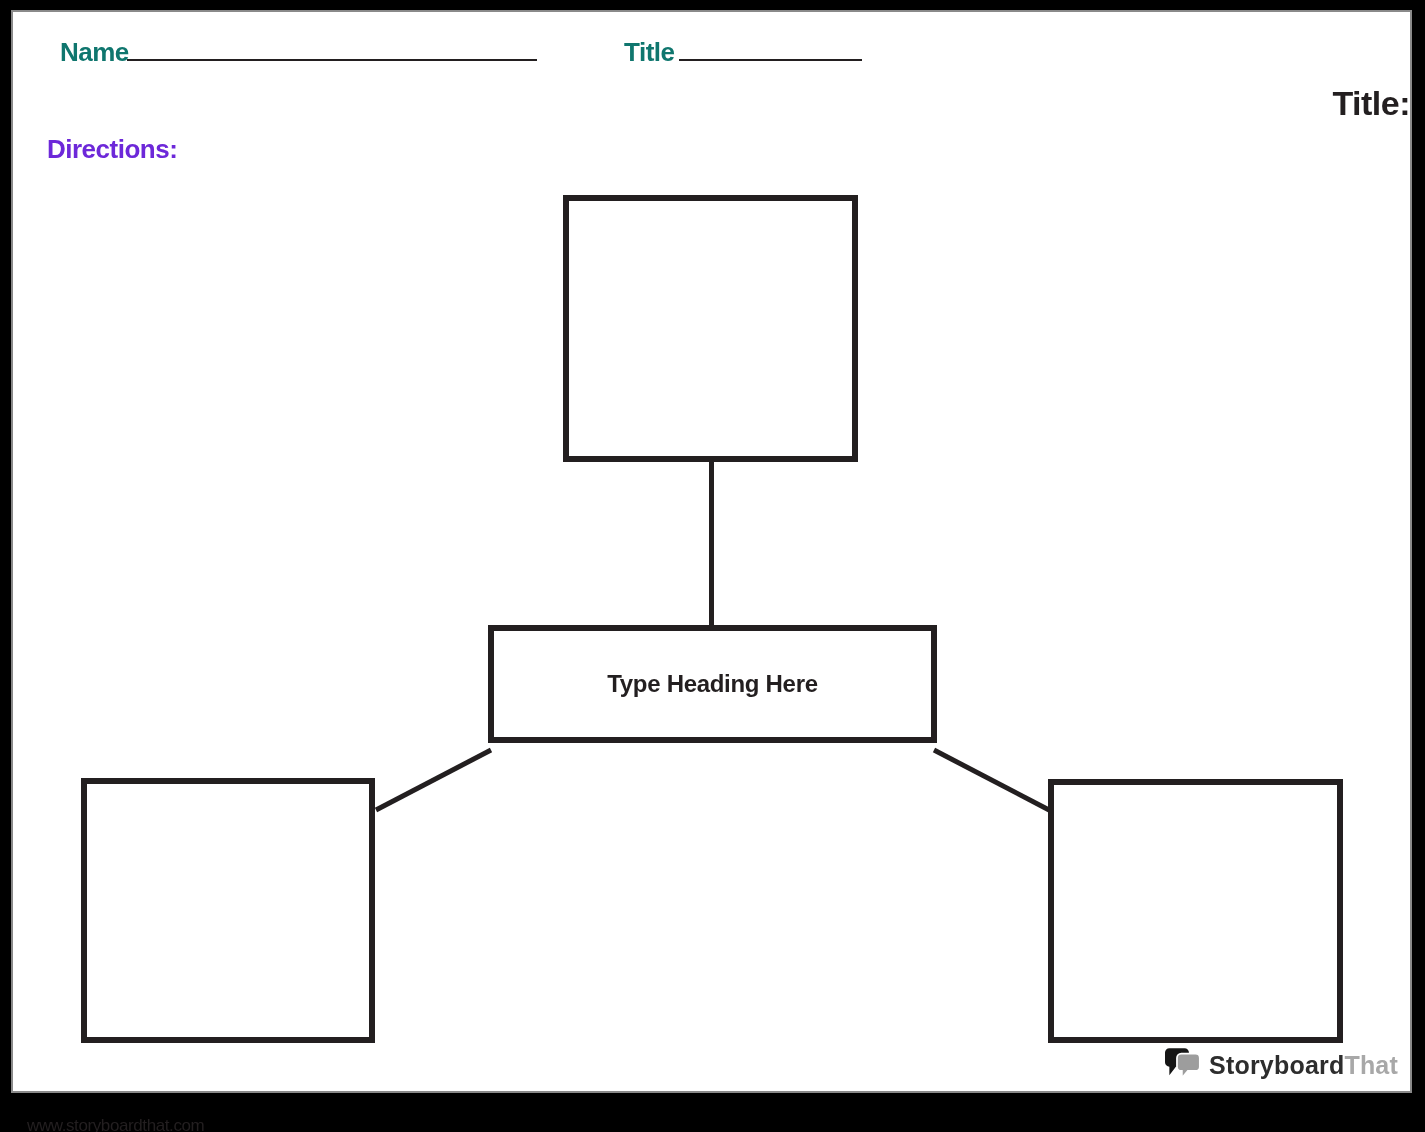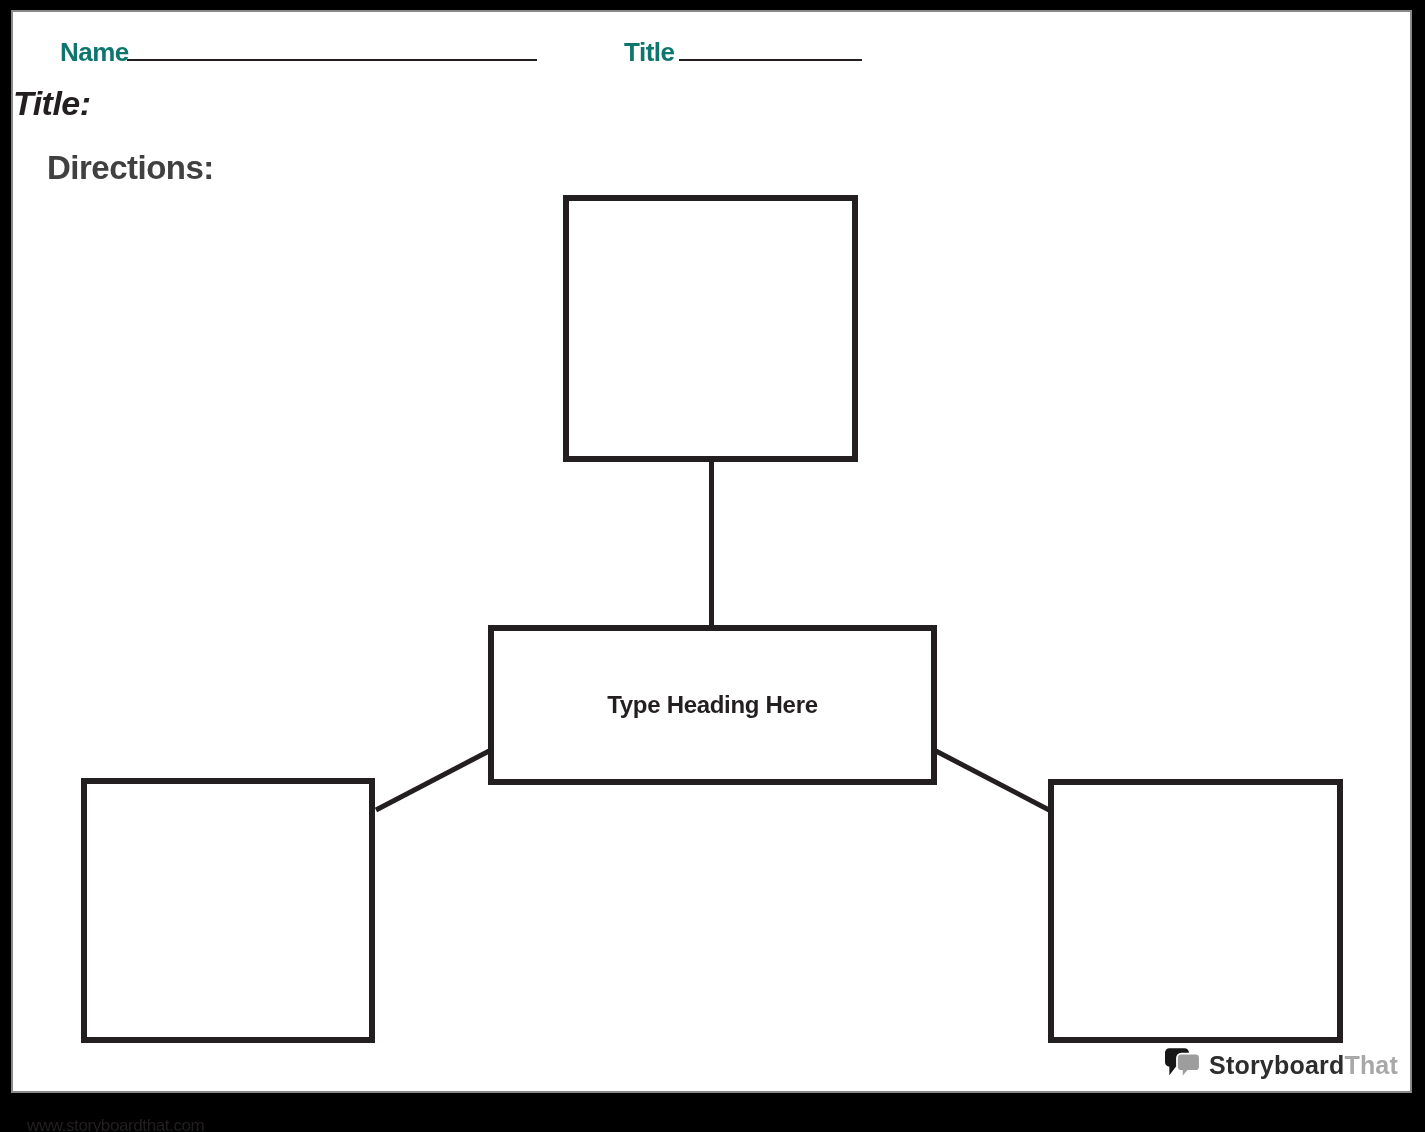--- a/index.html
+++ b/index.html
@@ -32,45 +32,44 @@
     position: absolute;
     border-top: 2px solid #231f20;
     height: 0;
   }
   .name-line { left: 114px; top: 47px; width: 410px; }
   .date-line { left: 666px; top: 47px; width: 183px; }
 
   .title-label {
     position: absolute;
     left: 0; right: 0; top: 72px;
-    text-align: left;
+    text-align: right;
     font-weight: 700;
     font-size: 34px;
     color: #231f20;
     letter-spacing: -0.5px;
-    font-style: italic;
   }
   .directions-label {
     position: absolute;
-    left: 34px; top: 137px;
+    left: 34px; top: 122px;
     font-weight: 700;
-    font-size: 33px;
-    color: #404040;
+    font-size: 26px;
+    color: #6d28d9;
     letter-spacing: -0.5px;
   }
 
   
   .node-box {
     position: absolute;
     border: 6px solid #231f20;
     background: #ffffff;
   }
   .top-box    { left: 550px;  top: 183px; width: 295px; height: 267px; }
   .heading-box{
-    left: 475px;  top: 613px; width: 449px; height: 160px;
+    left: 475px;  top: 613px; width: 449px; height: 118px;
     display: flex; align-items: center; justify-content: center;
   }
   .bl-box     { left: 68px;   top: 766px; width: 294px; height: 265px; }
   .br-box     { left: 1035px; top: 767px; width: 295px; height: 264px; }
 
   .heading-text {
     font-weight: 700;
     font-size: 24px;
     color: #231f20;
     letter-spacing: -0.3px;

